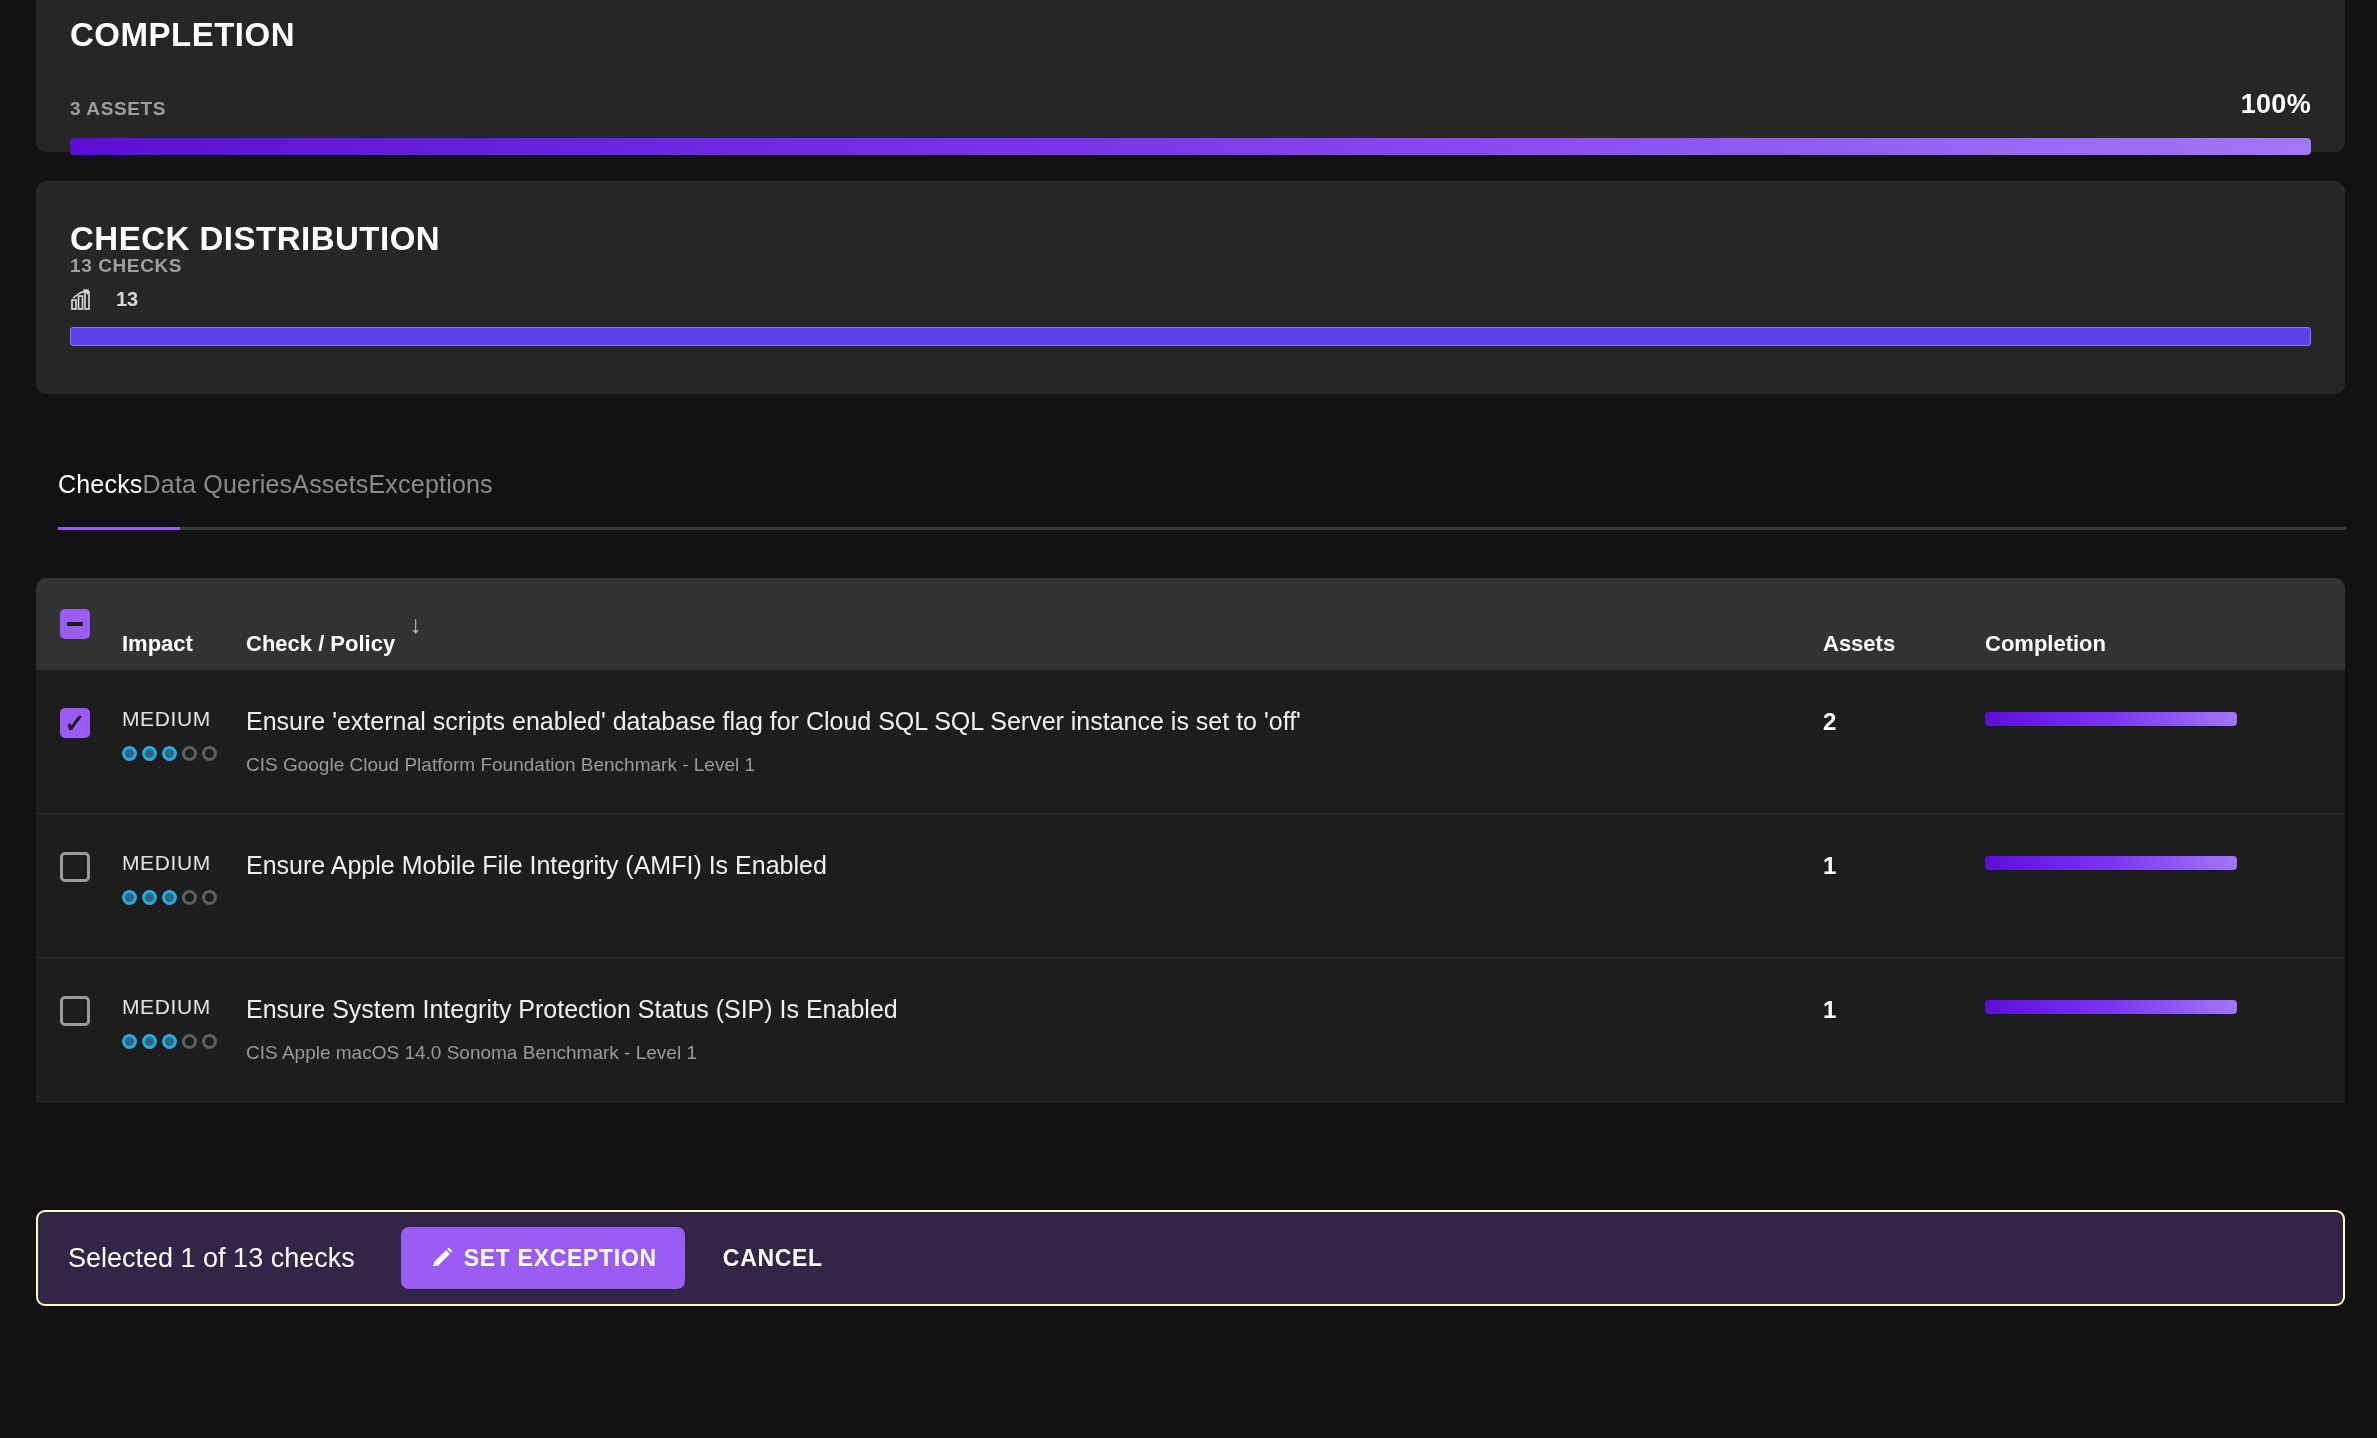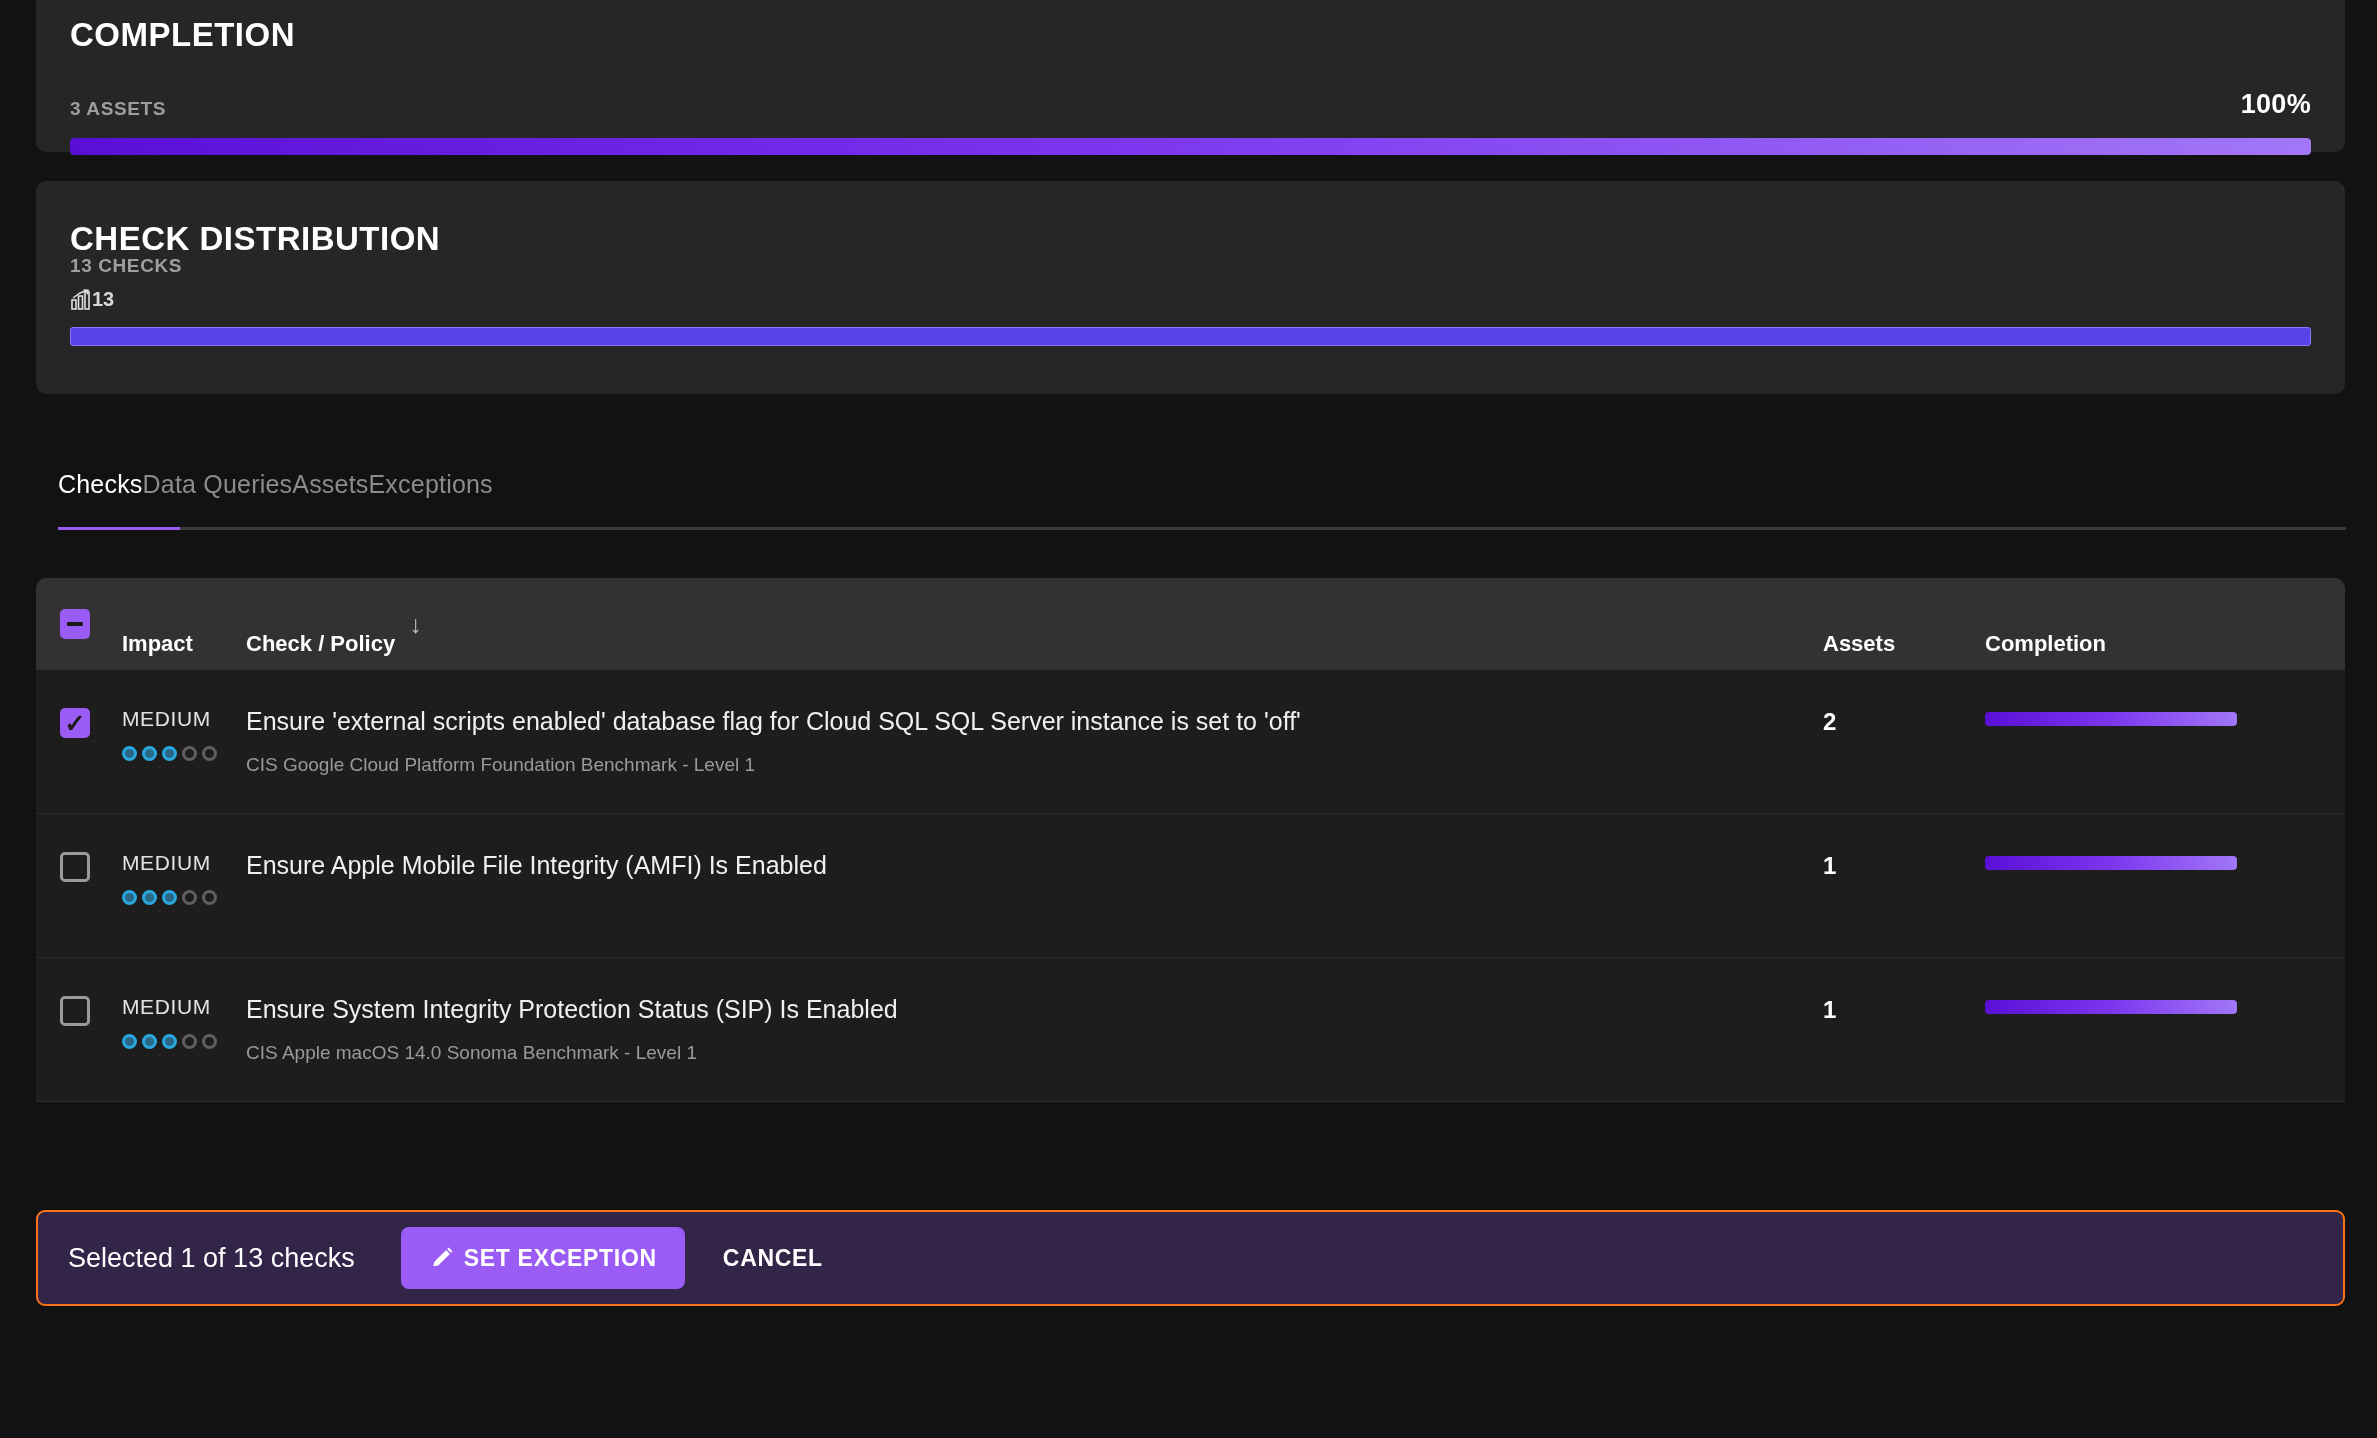--- a/index.html
+++ b/index.html
@@ -86,21 +86,21 @@
   #distribution-card {
     height: 213px;
     margin-top: 29px;
     padding: 0 34px;
   }
   #distribution-card .card-title { padding-top: 41px; }
   .dist-meta { }
   .dist-count-row {
     display: flex;
     align-items: center;
-    gap: 0;
+    gap: 24px;
     margin-top: 11px;
   }
   .dist-count-row .chart-icon {
     width: 22px; height: 22px;
     display: inline-flex;
     align-items: flex-end;
     justify-content: center;
   }
   .dist-count-row .count-val {
     color: #d8d8d8;
@@ -247,21 +247,21 @@
   }
 
   
   #action-bar {
     position: absolute;
     left: 36px;
     top: 1238px;
     width: 2309px;
     height: 96px;
     background: #332548;
-    border: 2px solid #f97316;
+    border: 2px solid #fef9c3;
     border-radius: 9px;
     display: flex;
     align-items: center;
     padding-left: 30px;
     gap: 24px;
     z-index: 20;
   }
   .ab-text {
     color: #ffffff;
     font-size: 27px;

